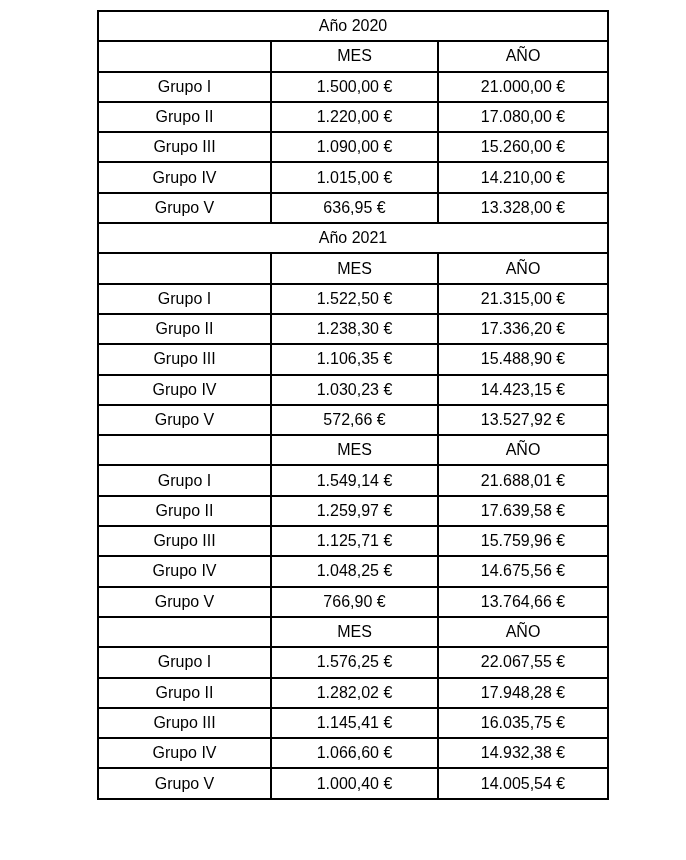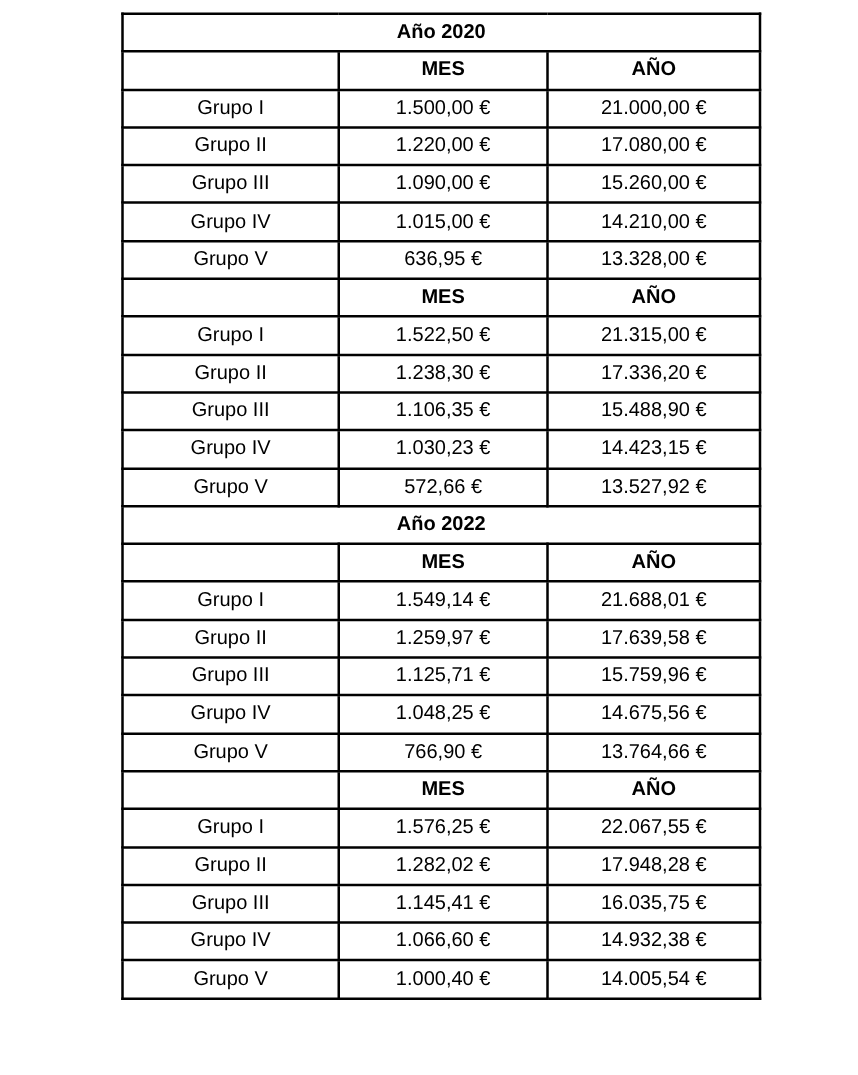--- a/index.html
+++ b/index.html
@@ -30,21 +30,21 @@
     height: 28.3px;
     padding: 0 4px;
     text-align: center;
     vertical-align: middle;
     font-size: 16px;
     color: #000000;
     white-space: nowrap;
     overflow: hidden;
   }
   td.year-title, td.col-head {
-    font-weight: bold;
+    font-weight: normal;
   }
   col.c-label { width: 173px; }
   col.c-mes   { width: 167px; }
   col.c-ano   { width: 170px; }
 </style>
 </head>
 <body>
 
 <div class="page">
   <table class="wages-table">
@@ -83,20 +83,23 @@
         <td>1.015,00 €</td>
         <td>14.210,00 €</td>
       </tr>
       <tr>
         <td>Grupo V</td>
         <td>636,95 €</td>
         <td>13.328,00 €</td>
       </tr>
 
       <tr>
+        <td colspan="3" class="year-title">Año 2021</td>
+      </tr>
+      <tr>
         <td></td>
         <td class="col-head">MES</td>
         <td class="col-head">AÑO</td>
       </tr>
       <tr>
         <td>Grupo I</td>
         <td>1.522,50 €</td>
         <td>21.315,00 €</td>
       </tr>
       <tr>
@@ -113,23 +116,20 @@
         <td>Grupo IV</td>
         <td>1.030,23 €</td>
         <td>14.423,15 €</td>
       </tr>
       <tr>
         <td>Grupo V</td>
         <td>572,66 €</td>
         <td>13.527,92 €</td>
       </tr>
 
-      <tr>
-        <td colspan="3" class="year-title">Año 2022</td>
-      </tr>
       <tr>
         <td></td>
         <td class="col-head">MES</td>
         <td class="col-head">AÑO</td>
       </tr>
       <tr>
         <td>Grupo I</td>
         <td>1.549,14 €</td>
         <td>21.688,01 €</td>
       </tr>

